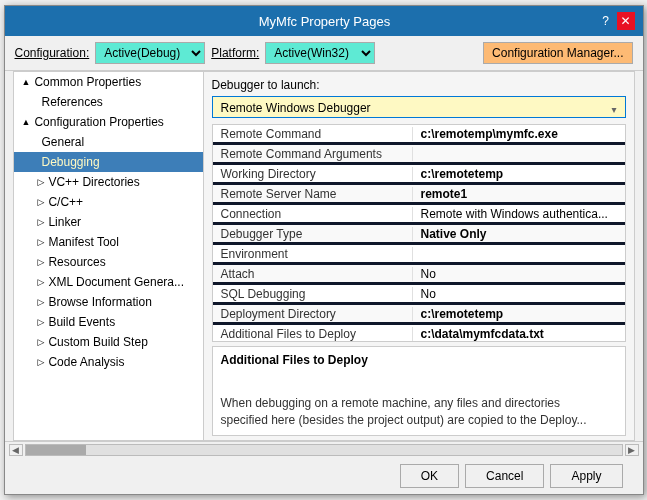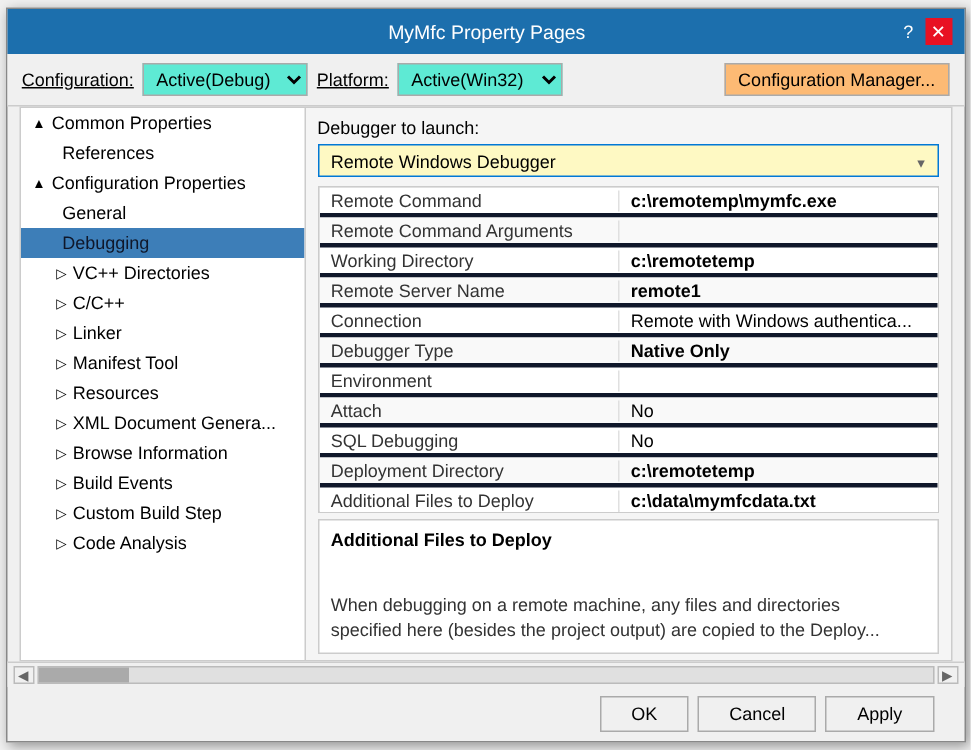--- a/index.html
+++ b/index.html
@@ -107,21 +107,21 @@
       padding: 2px 4px 2px 8px;
       cursor: pointer;
       font-size: 12px;
       white-space: nowrap;
       display: flex;
       align-items: center;
       height: 20px;
     }
     .sidebar-item.selected {
       background: #3d7eb8;
-      color: #0f172a;
+      color: #fef9c3;
     }
     .sidebar-item.group {
       font-weight: normal;
     }
     .sidebar-item .triangle {
       font-size: 9px;
       margin-right: 4px;
       display: inline-block;
     }
     .sidebar-item.child {

